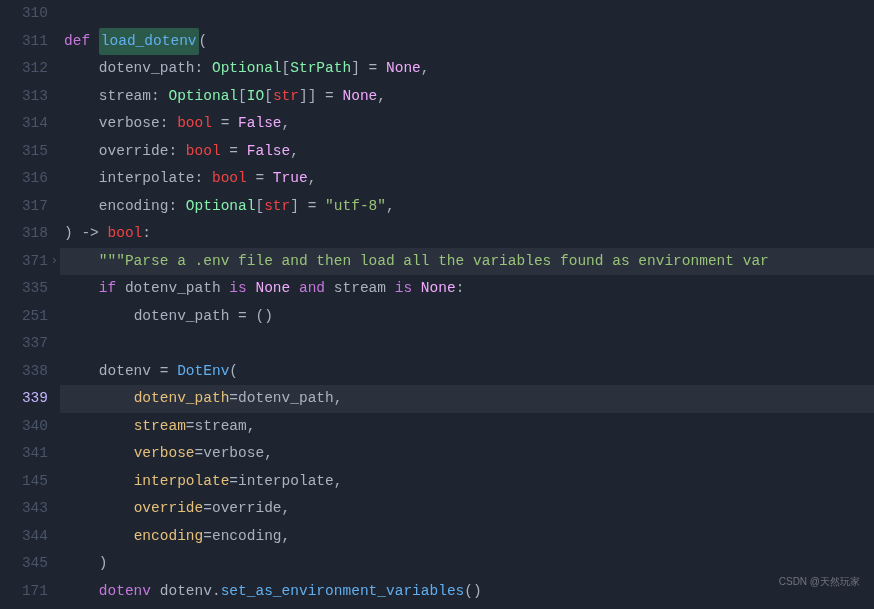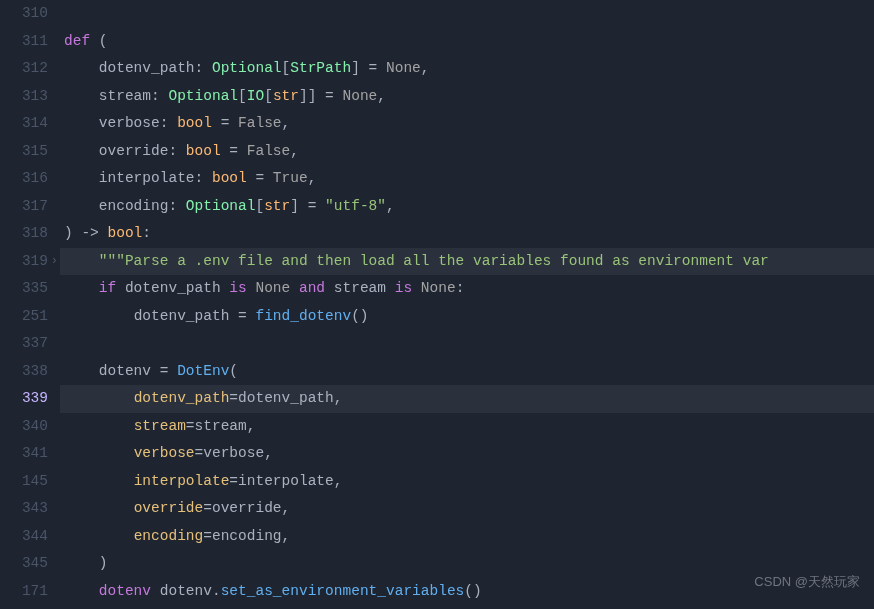--- a/index.html
+++ b/index.html
@@ -58,92 +58,92 @@
   .line.docstring-line {
     background: #2a303c;
   }
   
   .kw   { color: #c678dd; }   
   .fn   { color: #61afef; }   
   .fndef{ color: #61afef; background: #2c5a4a; padding: 0 2px; border-radius: 2px;}
   .prm  { color: #e5c07b; }   
   .id   { color: #abb2bf; }   
   .ty   { color: #86efac; }   
-  .bty  { color: #fdba74; }   
-  .bcon { color: #a3a3a3; }   
+  .bty  { color: #ef4444; }   
+  .bcon { color: #f0abfc; }   
   .str  { color: #98c379; }   
   .op   { color: #abb2bf; }
   .pun  { color: #abb2bf; }
 
   .watermark {
     position: absolute;
     bottom: 14px;
     right: 14px;
     color: #8a8f99;
-    font-size: 13px;
+    font-size: 10px;
     font-family: sans-serif;
     opacity: 0.75;
     margin-top: 20px;
   }
 </style>
 </head>
 <body>
 
 <div class="editor">
   <div class="gutter">
     <div class="gutter-line">310</div>
     <div class="gutter-line">311</div>
     <div class="gutter-line">312</div>
     <div class="gutter-line">313</div>
     <div class="gutter-line">314</div>
     <div class="gutter-line">315</div>
     <div class="gutter-line">316</div>
     <div class="gutter-line">317</div>
     <div class="gutter-line">318</div>
-    <div class="gutter-line"><span>319</span><span class="fold-marker">›</span></div>
+    <div class="gutter-line"><span>371</span><span class="fold-marker">›</span></div>
     <div class="gutter-line">335</div>
     <div class="gutter-line">251</div>
     <div class="gutter-line">337</div>
     <div class="gutter-line">338</div>
     <div class="gutter-line current">339</div>
     <div class="gutter-line">340</div>
     <div class="gutter-line">341</div>
     <div class="gutter-line">145</div>
     <div class="gutter-line">343</div>
     <div class="gutter-line">344</div>
     <div class="gutter-line">345</div>
     <div class="gutter-line">171</div>
     <div class="gutter-line">347</div>
   </div>
 
   <div class="code">
 
     <div class="line"></div>
 
-    <div class="line"><span class="kw">def </span><span class="pun">(</span></div>
+    <div class="line"><span class="kw">def </span><span class="fndef">load_dotenv</span><span class="pun">(</span></div>
 
     <div class="line"><span class="id">    </span><span class="id">dotenv_path</span><span class="pun">: </span><span class="ty">Optional</span><span class="pun">[</span><span class="ty">StrPath</span><span class="pun">] </span><span class="op">= </span><span class="bcon">None</span><span class="pun">,</span></div>
 
     <div class="line"><span class="id">    </span><span class="id">stream</span><span class="pun">: </span><span class="ty">Optional</span><span class="pun">[</span><span class="ty">IO</span><span class="pun">[</span><span class="bty">str</span><span class="pun">]] </span><span class="op">= </span><span class="bcon">None</span><span class="pun">,</span></div>
 
     <div class="line"><span class="id">    </span><span class="id">verbose</span><span class="pun">: </span><span class="bty">bool</span><span> </span><span class="op">= </span><span class="bcon">False</span><span class="pun">,</span></div>
 
     <div class="line"><span class="id">    </span><span class="id">override</span><span class="pun">: </span><span class="bty">bool</span><span> </span><span class="op">= </span><span class="bcon">False</span><span class="pun">,</span></div>
 
     <div class="line"><span class="id">    </span><span class="id">interpolate</span><span class="pun">: </span><span class="bty">bool</span><span> </span><span class="op">= </span><span class="bcon">True</span><span class="pun">,</span></div>
 
     <div class="line"><span class="id">    </span><span class="id">encoding</span><span class="pun">: </span><span class="ty">Optional</span><span class="pun">[</span><span class="bty">str</span><span class="pun">] </span><span class="op">= </span><span class="str">"utf-8"</span><span class="pun">,</span></div>
 
     <div class="line"><span class="pun">) -&gt; </span><span class="bty">bool</span><span class="pun">:</span></div>
 
     <div class="line docstring-line"><span class="id">    </span><span class="str">"""Parse a .env file and then load all the variables found as environment var</span></div>
 
     <div class="line"><span class="id">    </span><span class="kw">if </span><span class="id">dotenv_path </span><span class="kw">is </span><span class="bcon">None </span><span class="kw">and </span><span class="id">stream </span><span class="kw">is </span><span class="bcon">None</span><span class="pun">:</span></div>
 
-    <div class="line"><span class="id">        </span><span class="id">dotenv_path </span><span class="op">= </span><span class="fn">find_dotenv</span><span class="pun">()</span></div>
+    <div class="line"><span class="id">        </span><span class="id">dotenv_path </span><span class="op">= </span><span class="pun">()</span></div>
 
     <div class="line"></div>
 
     <div class="line"><span class="id">    </span><span class="id">dotenv </span><span class="op">= </span><span class="fn">DotEnv</span><span class="pun">(</span></div>
 
     <div class="line current-line"><span class="id">        </span><span class="prm">dotenv_path</span><span class="op">=</span><span class="id">dotenv_path</span><span class="pun">,</span></div>
 
     <div class="line"><span class="id">        </span><span class="prm">stream</span><span class="op">=</span><span class="id">stream</span><span class="pun">,</span></div>
 
     <div class="line"><span class="id">        </span><span class="prm">verbose</span><span class="op">=</span><span class="id">verbose</span><span class="pun">,</span></div>

